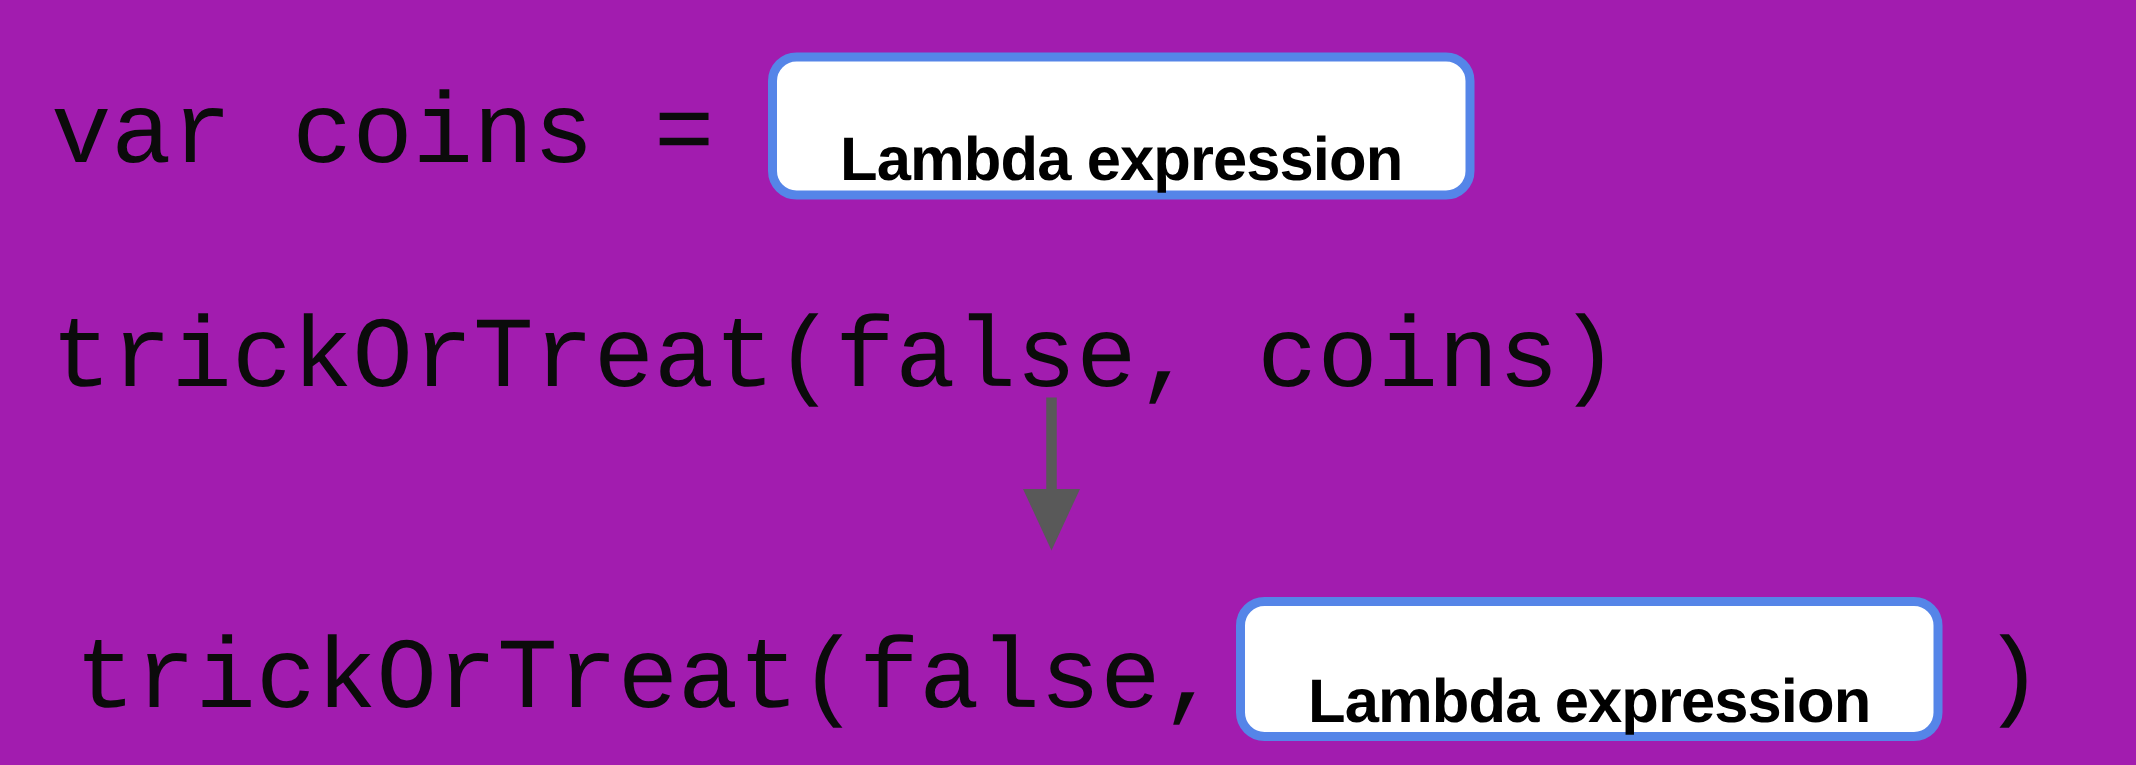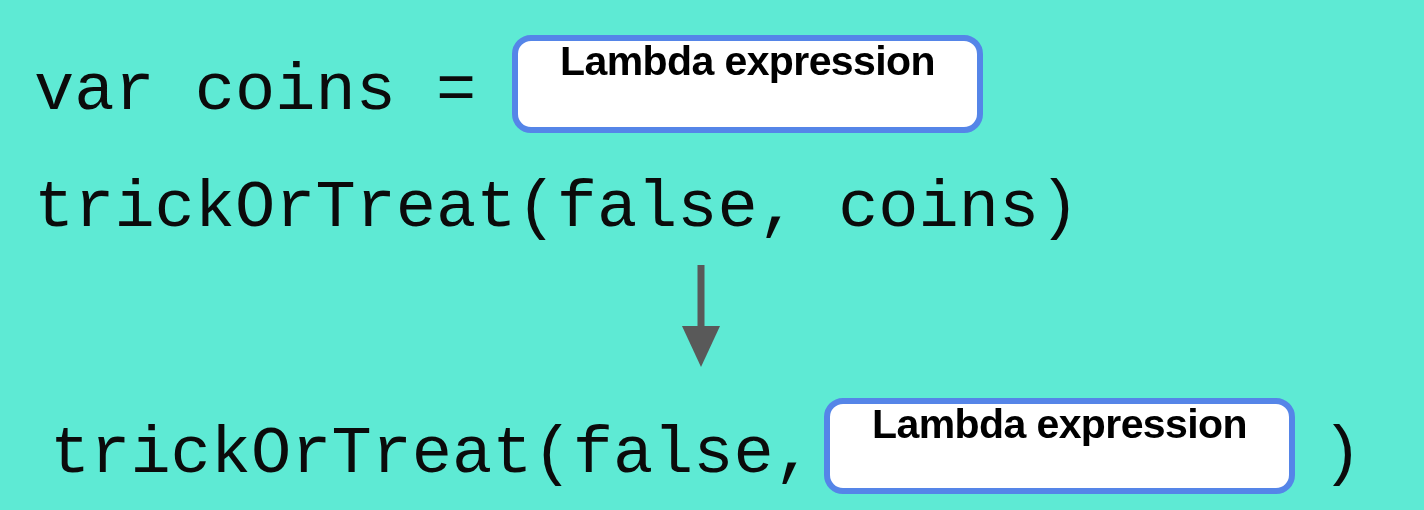--- a/index.html
+++ b/index.html
@@ -10,21 +10,21 @@
   body {
     width: 1424px;
     height: 510px;
     overflow: hidden;
     font-family: "Liberation Sans", sans-serif;
   }
   #stage {
     position: relative;
     width: 1424px;
     height: 510px;
-    background: #5eead4;
+    background: #a21caf;
   }
 
   
   .code {
     position: absolute;
     font-family: "Liberation Mono", "DejaVu Sans Mono", monospace;
     font-size: 67px;
     line-height: 67px;
     letter-spacing: 0px;
     color: #0b0b0b;
@@ -33,21 +33,21 @@
   }
 
   
   .chip {
     position: absolute;
     box-sizing: border-box;
     background: #ffffff;
     border: 6px solid #5585e8;
     border-radius: 19px;
     display: flex;
-    align-items: flex-start;
+    align-items: flex-end;
     justify-content: center;
   }
   .chip-label {
     font-family: "Liberation Sans", sans-serif;
     font-weight: 700;
     font-size: 41px;
     line-height: 41px;
     color: #000000;
     letter-spacing: -0.6px;
     white-space: nowrap;
@@ -62,21 +62,21 @@
 <body>
 
 <div id="stage">
 
   <div class="code" style="left:34px; top:58px;">var coins = </div>
 
   <div class="chip" style="left:512px; top:35px; width:471px; height:98px;">
     <span class="chip-label">Lambda expression</span>
   </div>
 
-  <div class="code" style="left:34px; top:175px;">trickOrTreat(false, coins)</div>
+  <div class="code" style="left:34px; top:207px;">trickOrTreat(false, coins)</div>
 
   <svg class="arrow" style="left:676px; top:262px;" width="50" height="108" viewBox="0 0 50 108">
     <line x1="25" y1="3" x2="25" y2="76" stroke="#595959" stroke-width="7"></line>
     <polygon points="25,105 6,64 44,64" fill="#595959"></polygon>
   </svg>
 
   <div class="code" style="left:34px; top:421px;margin-left:16px;">trickOrTreat(false, </div>
 
   <div class="chip" style="left:824px; top:398px; width:471px; height:96px;">
     <span class="chip-label">Lambda expression</span>

